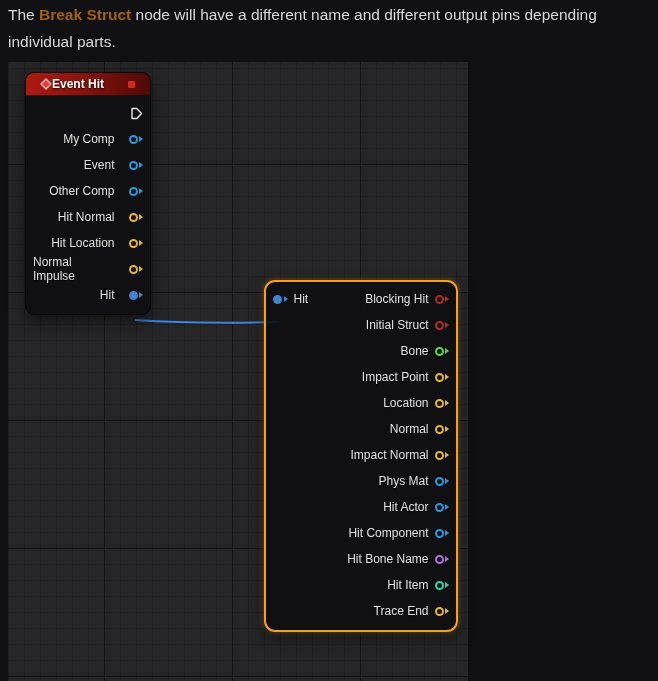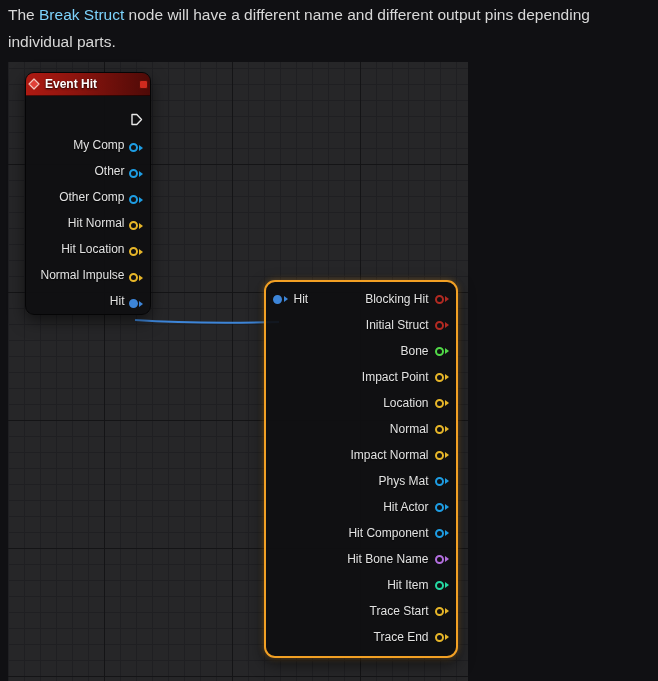--- a/index.html
+++ b/index.html
@@ -1,48 +1,48 @@
 <!DOCTYPE html>
 <html><head>
 <meta charset="utf-8">
 <style>
   *{box-sizing:border-box;margin:0;padding:0}
   html,body{width:658px;height:681px;overflow:hidden}
   body{background:#101013;font-family:"Liberation Sans",sans-serif;position:relative}
 
   .intro{position:absolute;left:8px;top:1px;width:660px;color:#d8d8d8;font-size:15.5px;line-height:27px;white-space:nowrap}
   .intro .line{overflow:hidden}
-  .intro strong{color:#7dd3fc;font-weight:normal}
+  .intro strong{color:#a16207;font-weight:bold}
 
   .graph{position:absolute;left:8px;top:62px;width:460px;height:619px;background-color:#262628;
     background-image:
       linear-gradient(#141416 1px,transparent 1px),
       linear-gradient(90deg,#141416 1px,transparent 1px),
       linear-gradient(#1f1f22 1px,transparent 1px),
       linear-gradient(90deg,#1f1f22 1px,transparent 1px);
     background-size:128px 128px,128px 128px,16px 16px,16px 16px;
     background-position:-32px -26px;}
 
   .wire-layer{position:absolute;left:0;top:0;z-index:1;pointer-events:none}
 
   .node{position:absolute;background:rgba(15,15,17,.93);border:1px solid #050506;border-radius:9px;
     box-shadow:0 6px 16px rgba(0,0,0,.55);z-index:2}
-  .node-header{height:23px;display:flex;align-items:center;gap:5px;padding:0 2px;
+  .node-header{height:23px;display:flex;align-items:center;padding:0 14px;
     border-radius:8px 8px 0 0;border-bottom:1px solid rgba(0,0,0,.55)}
   .node-title{font-size:12px;font-weight:bold;color:#fff;text-shadow:0 1px 2px rgba(0,0,0,.9);flex:1 1 auto}
 
   .event-node{left:17px;top:10px;width:126px}
   .event-node .node-header{background:linear-gradient(90deg,#ae1a12 0%,#8c140e 40%,#4e0a07 100%)}
 
   .break-node{left:256px;top:218px;width:194px;border:2px solid #f2a024;border-radius:11px;
     box-shadow:0 0 6px rgba(242,160,36,.35),0 6px 16px rgba(0,0,0,.55)}
   .break-node .node-header{background:linear-gradient(90deg,#45474e 0%,#2b2d32 60%,#1e2023 100%)}
 
   .node-body{padding:4px 0 6px}
-  .pin-row{height:26px;display:flex;align-items:flex-end;justify-content:flex-end;gap:4px;padding:0 7px}
+  .pin-row{height:26px;display:flex;align-items:center;justify-content:flex-end;gap:14px;padding:0 7px}
   .break-row{height:26px;display:flex;align-items:center;justify-content:space-between;padding:0 7px}
   .cell{display:inline-flex;align-items:center;gap:6px}
   .pin-label{font-size:12px;color:#e2e2e2;text-shadow:0 1px 1px rgba(0,0,0,.8)}
   .pin{display:inline-flex;align-items:center;flex:0 0 auto}
   .pin-circle{width:9px;height:9px;border:2px solid #fff;border-radius:50%;display:inline-block}
   .pin-arrow{width:0;height:0;border-top:3px solid transparent;border-bottom:3px solid transparent;
     border-left:4px solid #fff;margin-left:1.5px;display:inline-block}
   .delegate-pin{width:9px;height:9px;border-radius:2px;background:#d02a1e;border:1px solid #5e0e08;flex:0 0 auto}
 </style>
 </head>
@@ -75,21 +75,21 @@
           </span>
         </div>
         <div class="pin-row">
           <span class="pin-label">My Comp</span>
           <span class="pin">
             <span class="pin-circle" style="border-color: rgb(30, 157, 227);"></span>
             <span class="pin-arrow" style="border-left-color: rgb(30, 157, 227);"></span>
           </span>
         </div>
         <div class="pin-row">
-          <span class="pin-label">Other</span>
+          <span class="pin-label">Event</span>
           <span class="pin">
             <span class="pin-circle" style="border-color: rgb(30, 157, 227);"></span>
             <span class="pin-arrow" style="border-left-color: rgb(30, 157, 227);"></span>
           </span>
         </div>
         <div class="pin-row">
           <span class="pin-label">Other Comp</span>
           <span class="pin">
             <span class="pin-circle" style="border-color: rgb(30, 157, 227);"></span>
             <span class="pin-arrow" style="border-left-color: rgb(30, 157, 227);"></span>
@@ -244,30 +244,20 @@
             </span>
           </span>
         </div>
         <div class="break-row">
           <span class="cell"></span>
           <span class="cell">
             <span class="pin-label">Hit Item</span>
             <span class="pin">
               <span class="pin-circle" style="border-color: rgb(37, 216, 162);"></span>
               <span class="pin-arrow" style="border-left-color: rgb(37, 216, 162);"></span>
-            </span>
-          </span>
-        </div>
-        <div class="break-row">
-          <span class="cell"></span>
-          <span class="cell">
-            <span class="pin-label">Trace Start</span>
-            <span class="pin">
-              <span class="pin-circle" style="border-color: rgb(231, 182, 41);"></span>
-              <span class="pin-arrow" style="border-left-color: rgb(231, 182, 41);"></span>
             </span>
           </span>
         </div>
         <div class="break-row">
           <span class="cell"></span>
           <span class="cell">
             <span class="pin-label">Trace End</span>
             <span class="pin">
               <span class="pin-circle" style="border-color: rgb(231, 182, 41);"></span>
               <span class="pin-arrow" style="border-left-color: rgb(231, 182, 41);"></span>

